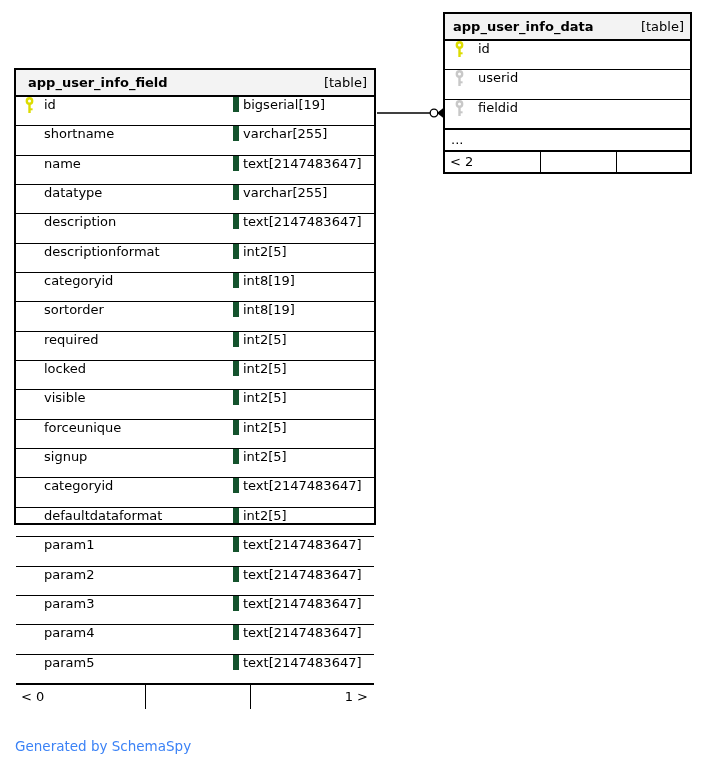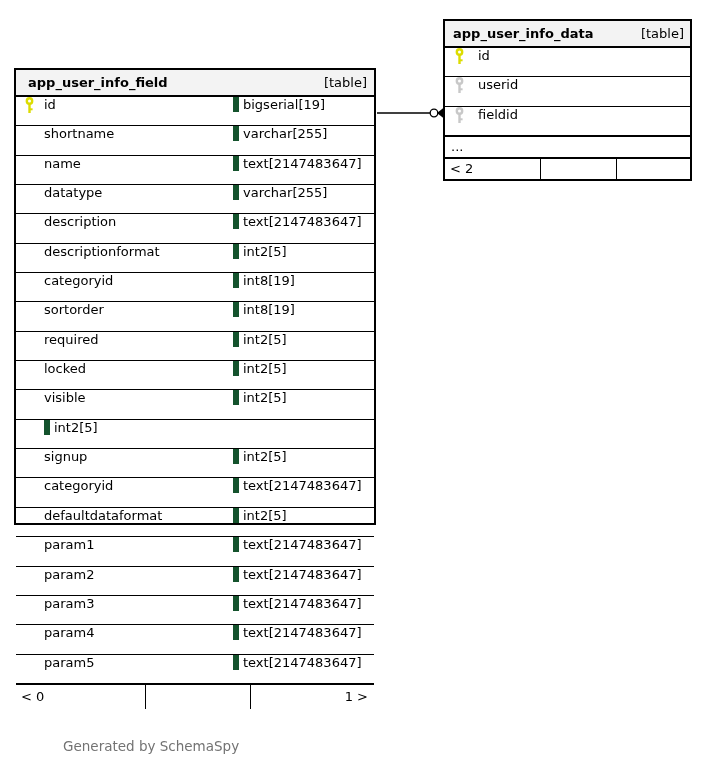--- a/index.html
+++ b/index.html
@@ -11,21 +11,21 @@
   }
 
   
   .tbl {
     position:absolute;
     border:2px solid #000;
     background:#fff;
     box-sizing:border-box;
   }
   #table-field { left:14px; top:68px;  width:362px; height:457px; }
-  #table-data  { left:443px; top:12px; width:249px; height:162px;margin-top:7px; }
+  #table-data  { left:443px; top:12px; width:249px; height:162px; }
 
   .tbl-header {
     height:27px; box-sizing:border-box;
     display:flex; align-items:center;
     background:#f3f3f3;
     border-bottom:2px solid #000;
     padding:0 7px 0 12px;
   }
   #table-data .tbl-header { padding:0 6px 0 8px; }
   .tbl-title { font-weight:bold; font-size:13px; white-space:nowrap; }
@@ -88,21 +88,21 @@
   #table-data .ft-left  { width:95px; }
   #table-data .ft-mid   { width:76px; }
   #table-data .ft-right { flex:1; }
 
   
   #connector { position:absolute; left:377px; top:103px; }
 
   
   #generated-by {
     position:absolute; left:15px; top:738px;
-    font-size:13.5px; color:#737373; white-space:nowrap;margin-left:48px;
+    font-size:13.5px; color:#3b82f6; white-space:nowrap;
   }
 </style>
 </head>
 <body>
 
 <div class="tbl" id="table-field">
   <div class="tbl-header">
     <span class="tbl-title">app_user_info_field</span>
     <span class="tbl-badge">[table]</span>
   </div>
@@ -240,20 +240,21 @@
   </div>
 
   <div class="col-row">
     <span class="key-slot">
       <svg class="key-icon key-none" width="9" height="17" viewBox="0 0 9 17">
         <circle cx="4.5" cy="4" r="2.7" fill="none" stroke="currentColor" stroke-width="2.4"></circle>
         <line x1="4.5" y1="6.6" x2="4.5" y2="16" stroke="currentColor" stroke-width="2.4"></line>
         <line x1="4.5" y1="12.3" x2="7.6" y2="12.3" stroke="currentColor" stroke-width="2"></line>
       </svg>
     </span>
+    <span class="col-name">forceunique</span>
     <span class="col-type">int2[5]</span>
   </div>
 
   <div class="col-row">
     <span class="key-slot">
       <svg class="key-icon key-none" width="9" height="17" viewBox="0 0 9 17">
         <circle cx="4.5" cy="4" r="2.7" fill="none" stroke="currentColor" stroke-width="2.4"></circle>
         <line x1="4.5" y1="6.6" x2="4.5" y2="16" stroke="currentColor" stroke-width="2.4"></line>
         <line x1="4.5" y1="12.3" x2="7.6" y2="12.3" stroke="currentColor" stroke-width="2"></line>
       </svg>

